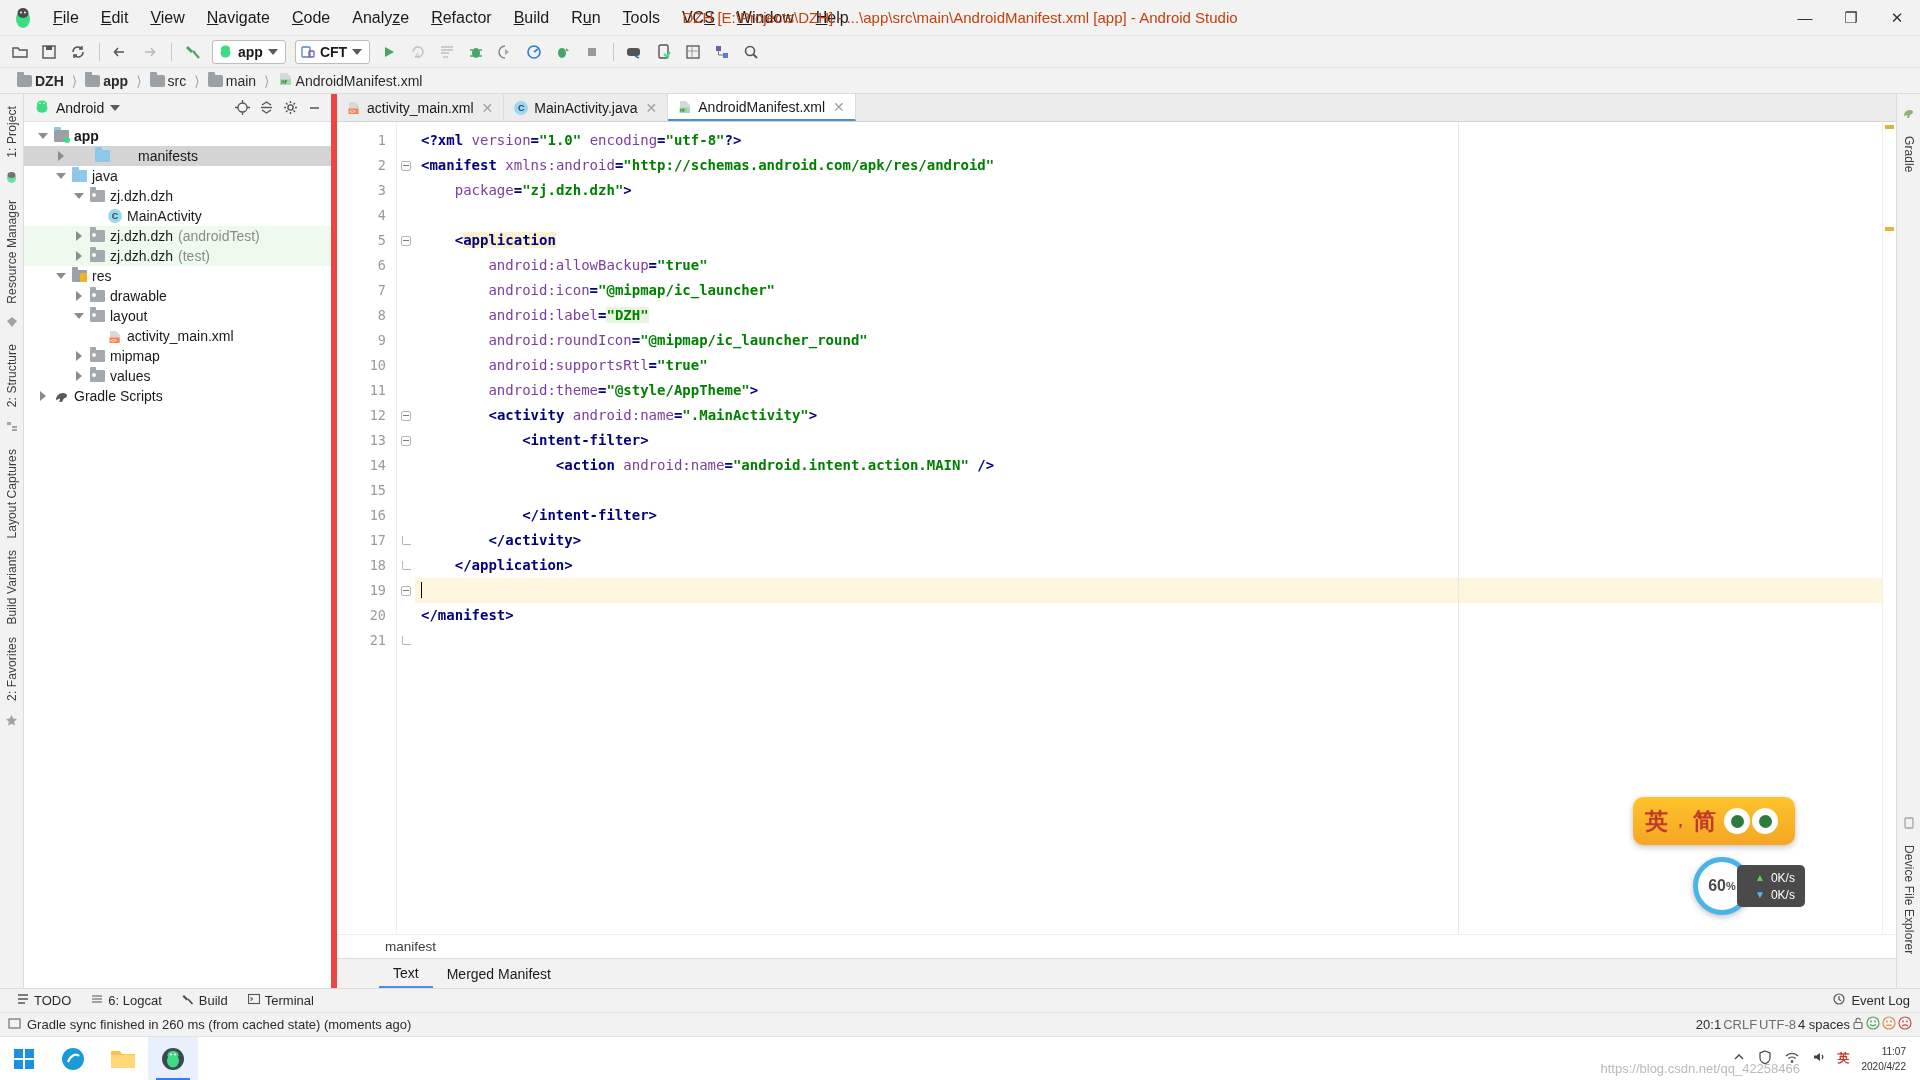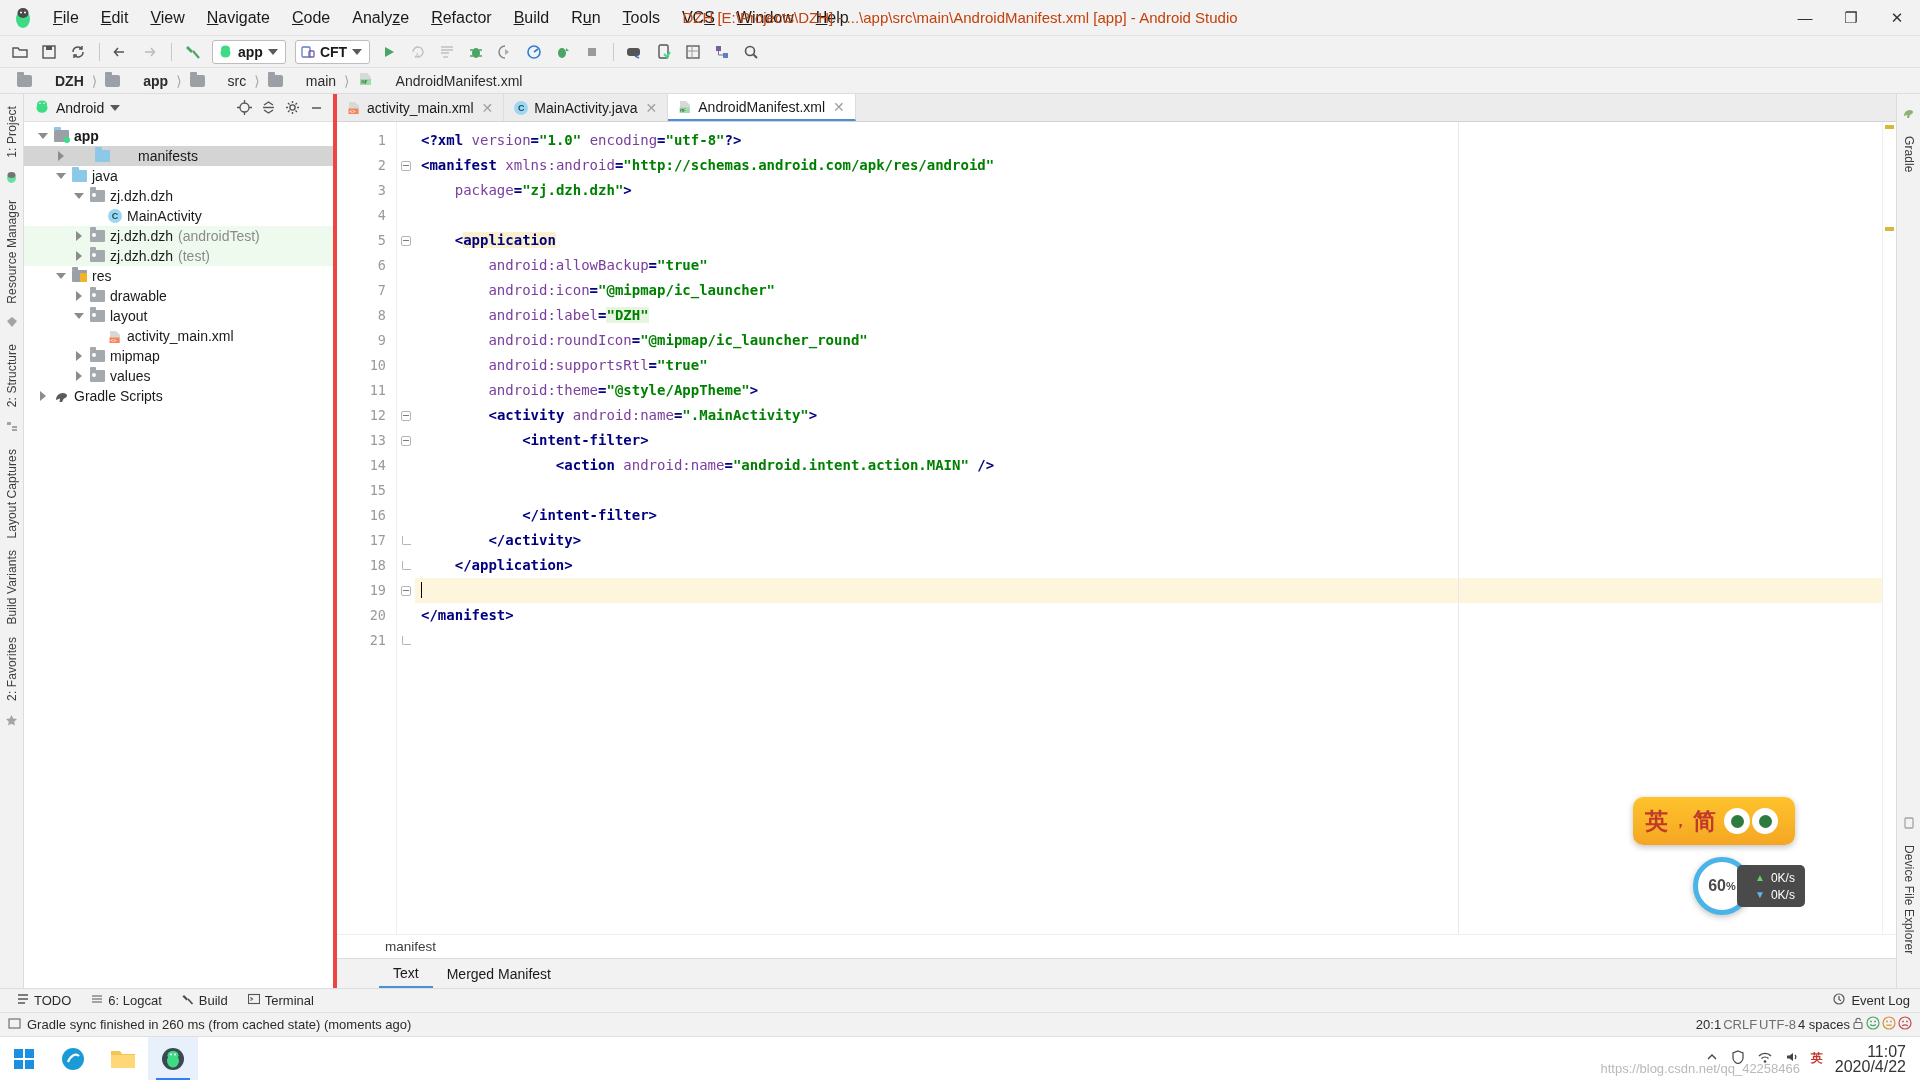--- a/index.html
+++ b/index.html
@@ -51,21 +51,21 @@
   }
   .combo .cap { font-weight: bold; color:#1a1a1a; }
   .caret { width:0;height:0;border-left:5px solid transparent;border-right:5px solid transparent;border-top:6px solid #5a5a5a; }
 
   
   .breadcrumb {
     height: 26px; min-height:26px; display: flex; align-items: center;
     background: #f2f2f2; padding-left: 14px; gap: 3px; font-size: 14px;
     border-bottom: 1px solid #dcdcdc;
   }
-  .crumb { display:flex; align-items:center; gap:23px; padding: 1px 3px;}
+  .crumb { display:flex; align-items:center; gap:3px; padding: 1px 3px;}
   .crumb.bold { font-weight: bold; }
   .crumb-sep { color: #a8a8a8; font-size: 14px; padding: 0 2px; }
   .folder-ico { width:15px; height:12px; background:#9aa0a6; border-radius:1px 2px 2px 2px; position:relative;}
   .folder-ico:before{content:"";position:absolute;top:-3px;left:0;width:7px;height:3px;background:#9aa0a6;border-radius:1px 1px 0 0;}
 
   
   .main { flex: 1; display: flex; min-height: 0; }
 
   
   .rail { width: 24px; background: #f2f2f2; border-right: 1px solid #dcdcdc;
@@ -73,21 +73,21 @@
   .rail.right { border-right:none; border-left:1px solid #dcdcdc; }
   .rail-txt {
     writing-mode: vertical-rl; font-size: 12px; color: #3c3c3c; white-space: nowrap;
     padding: 6px 0; letter-spacing: 0.1px;
   }
   .rail-txt.rev { transform: rotate(180deg); }
   .rail-ico { margin: 7px 0; opacity:.75; }
 
   
   .project-panel { width: 313px; background: #fff; display: flex; flex-direction: column;
-                   border-right: 4px solid #ef4444; text-align: right; }
+                   border-right: 6px solid #ef4444; text-align: right; }
   .pp-head { height: 28px; display: flex; align-items: center; background: #f2f2f2;
              padding: 0 6px 0 10px; border-bottom: 1px solid #e0e0e0; gap:6px;}
   .pp-title { font-size: 14px; color:#1a1a1a; }
   .pp-head-actions { margin-left: auto; display: flex; gap: 2px; align-items:center; }
   .pp-act { width:22px;height:22px;display:flex;align-items:center;justify-content:center;border-radius:3px;}
   .tree { flex: 1; padding-top: 4px; overflow: hidden; font-size: 14px; }
   .tr {
     height: 20px; display: flex; align-items: center; gap: 5px; padding-right: 6px;
     white-space: nowrap; line-height: 20px;
   }
@@ -175,21 +175,21 @@
   .sb-right .muted { color: #6e6e6e; }
 
   
   .taskbar { height: 44px; min-height:44px; background: #fff; display: flex; align-items: center;
              border-top: 1px solid #e0e0e0; }
   .start { width: 48px; height: 44px; display:flex;align-items:center;justify-content:center;}
   .tb-app { width: 50px; height: 44px; display:flex;align-items:center;justify-content:center; position:relative;}
   .tb-app.active { background:#e8f1fb; }
   .tb-app.active:after{content:"";position:absolute;bottom:0;left:8px;right:8px;height:3px;background:#2d7ff9;}
   .tray { margin-left: auto; display:flex; align-items:center; gap: 12px; padding-right: 8px; color:#333; font-size:12px;}
-  .clock { text-align: right; line-height: 15px; font-size: 16px; padding-right:6px;}
+  .clock { text-align: right; line-height: 15px; font-size: 10px; padding-right:6px;}
   .watermark { position:absolute; right: 120px; bottom: 4px; color:#b9b9b9; font-size: 13px; }
 
   
   .ime-pill {
     position: absolute; width: 162px; height: 48px; border-radius: 10px;
     background: linear-gradient(180deg,#fec32c,#f5a623); display:flex; align-items:center;
     box-shadow: 0 2px 6px rgba(0,0,0,.25); color:#c0392b; font-weight:bold;
   }
   .ime-pill .cn { font-size: 23px; padding-left: 12px; font-family:"DejaVu Sans", sans-serif;}
   .ime-pill .dot2 { font-size:15px; color:#b03a2e; padding:0 5px; }

